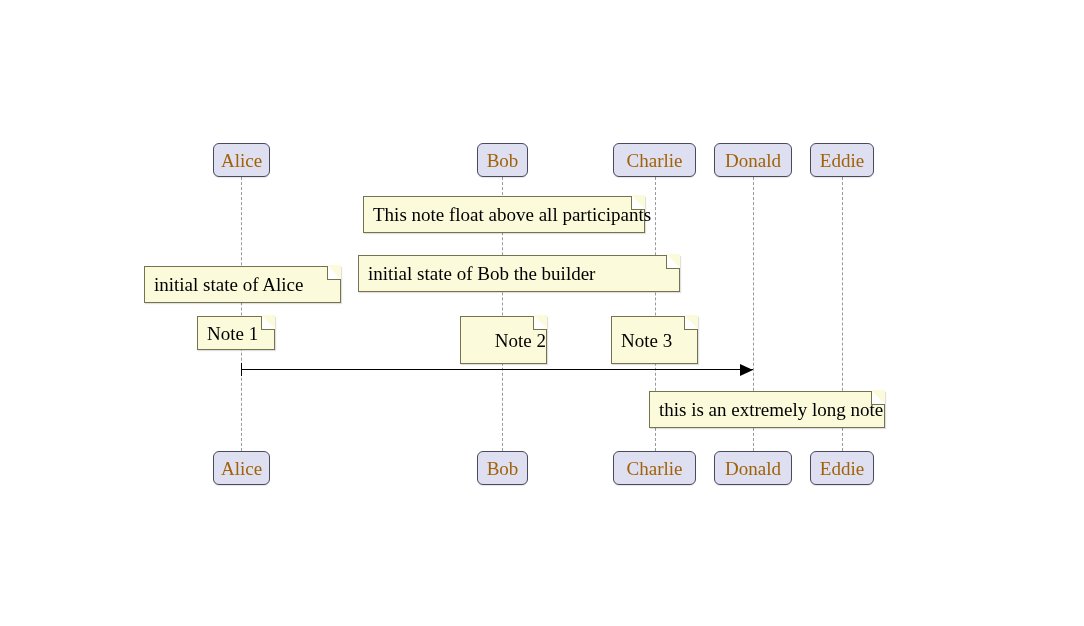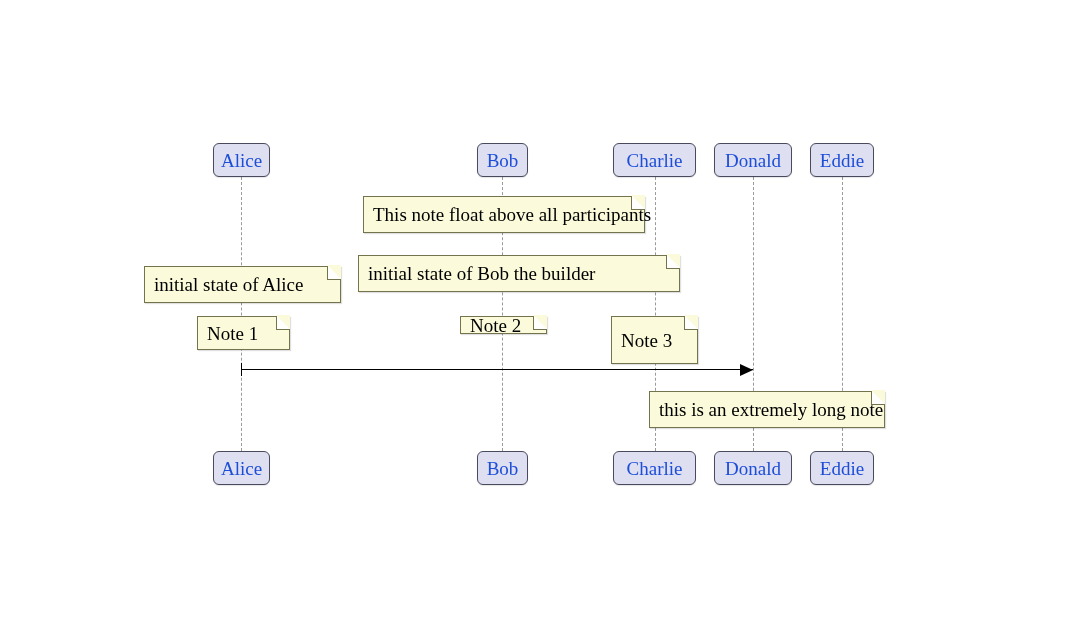--- a/index.html
+++ b/index.html
@@ -23,21 +23,21 @@
     border-left: 1px dashed #9a9a9a;
   }
 
   
   .participant {
     position: absolute;
     box-sizing: border-box;
     background: #dfdff2;
     border: 1.3px solid #4a4a5e;
     border-radius: 6px;
-    color: #1d4ed8;
+    color: #a16207;
     font-size: 19px;
     line-height: 1;
     display: flex;
     align-items: center;
     justify-content: center;
     white-space: nowrap;
     box-shadow: 0 1px 1px rgba(0,0,0,0.10);
   }
 
   
@@ -137,26 +137,26 @@
   <div class="note" style="left:144px; top:266px; width:197px; height:37px;">
     <span class="note-text">initial state of Alice</span>
     <span class="fold"></span>
   </div>
 
   <div class="note" style="left:358px; top:255px; width:322px; height:37px;">
     <span class="note-text">initial state of Bob the builder</span>
     <span class="fold"></span>
   </div>
 
-  <div class="note" style="left:197px; top:316px; width:93px; height:34px;">
+  <div class="note" style="left:197px; top:316px; width:78px; height:34px;">
     <span class="note-text">Note 1</span>
     <span class="fold"></span>
   </div>
 
-  <div class="note" style="left:460px; top:316px; width:87px; height:18px;">
+  <div class="note" style="left:460px; top:316px; width:87px; height:48px;justify-content:flex-end;">
     <span class="note-text">Note 2</span>
     <span class="fold"></span>
   </div>
 
   <div class="note" style="left:611px; top:316px; width:87px; height:48px;">
     <span class="note-text">Note 3</span>
     <span class="fold"></span>
   </div>
 
   <div class="note" style="left:649px; top:391px; width:236px; height:37px;">

